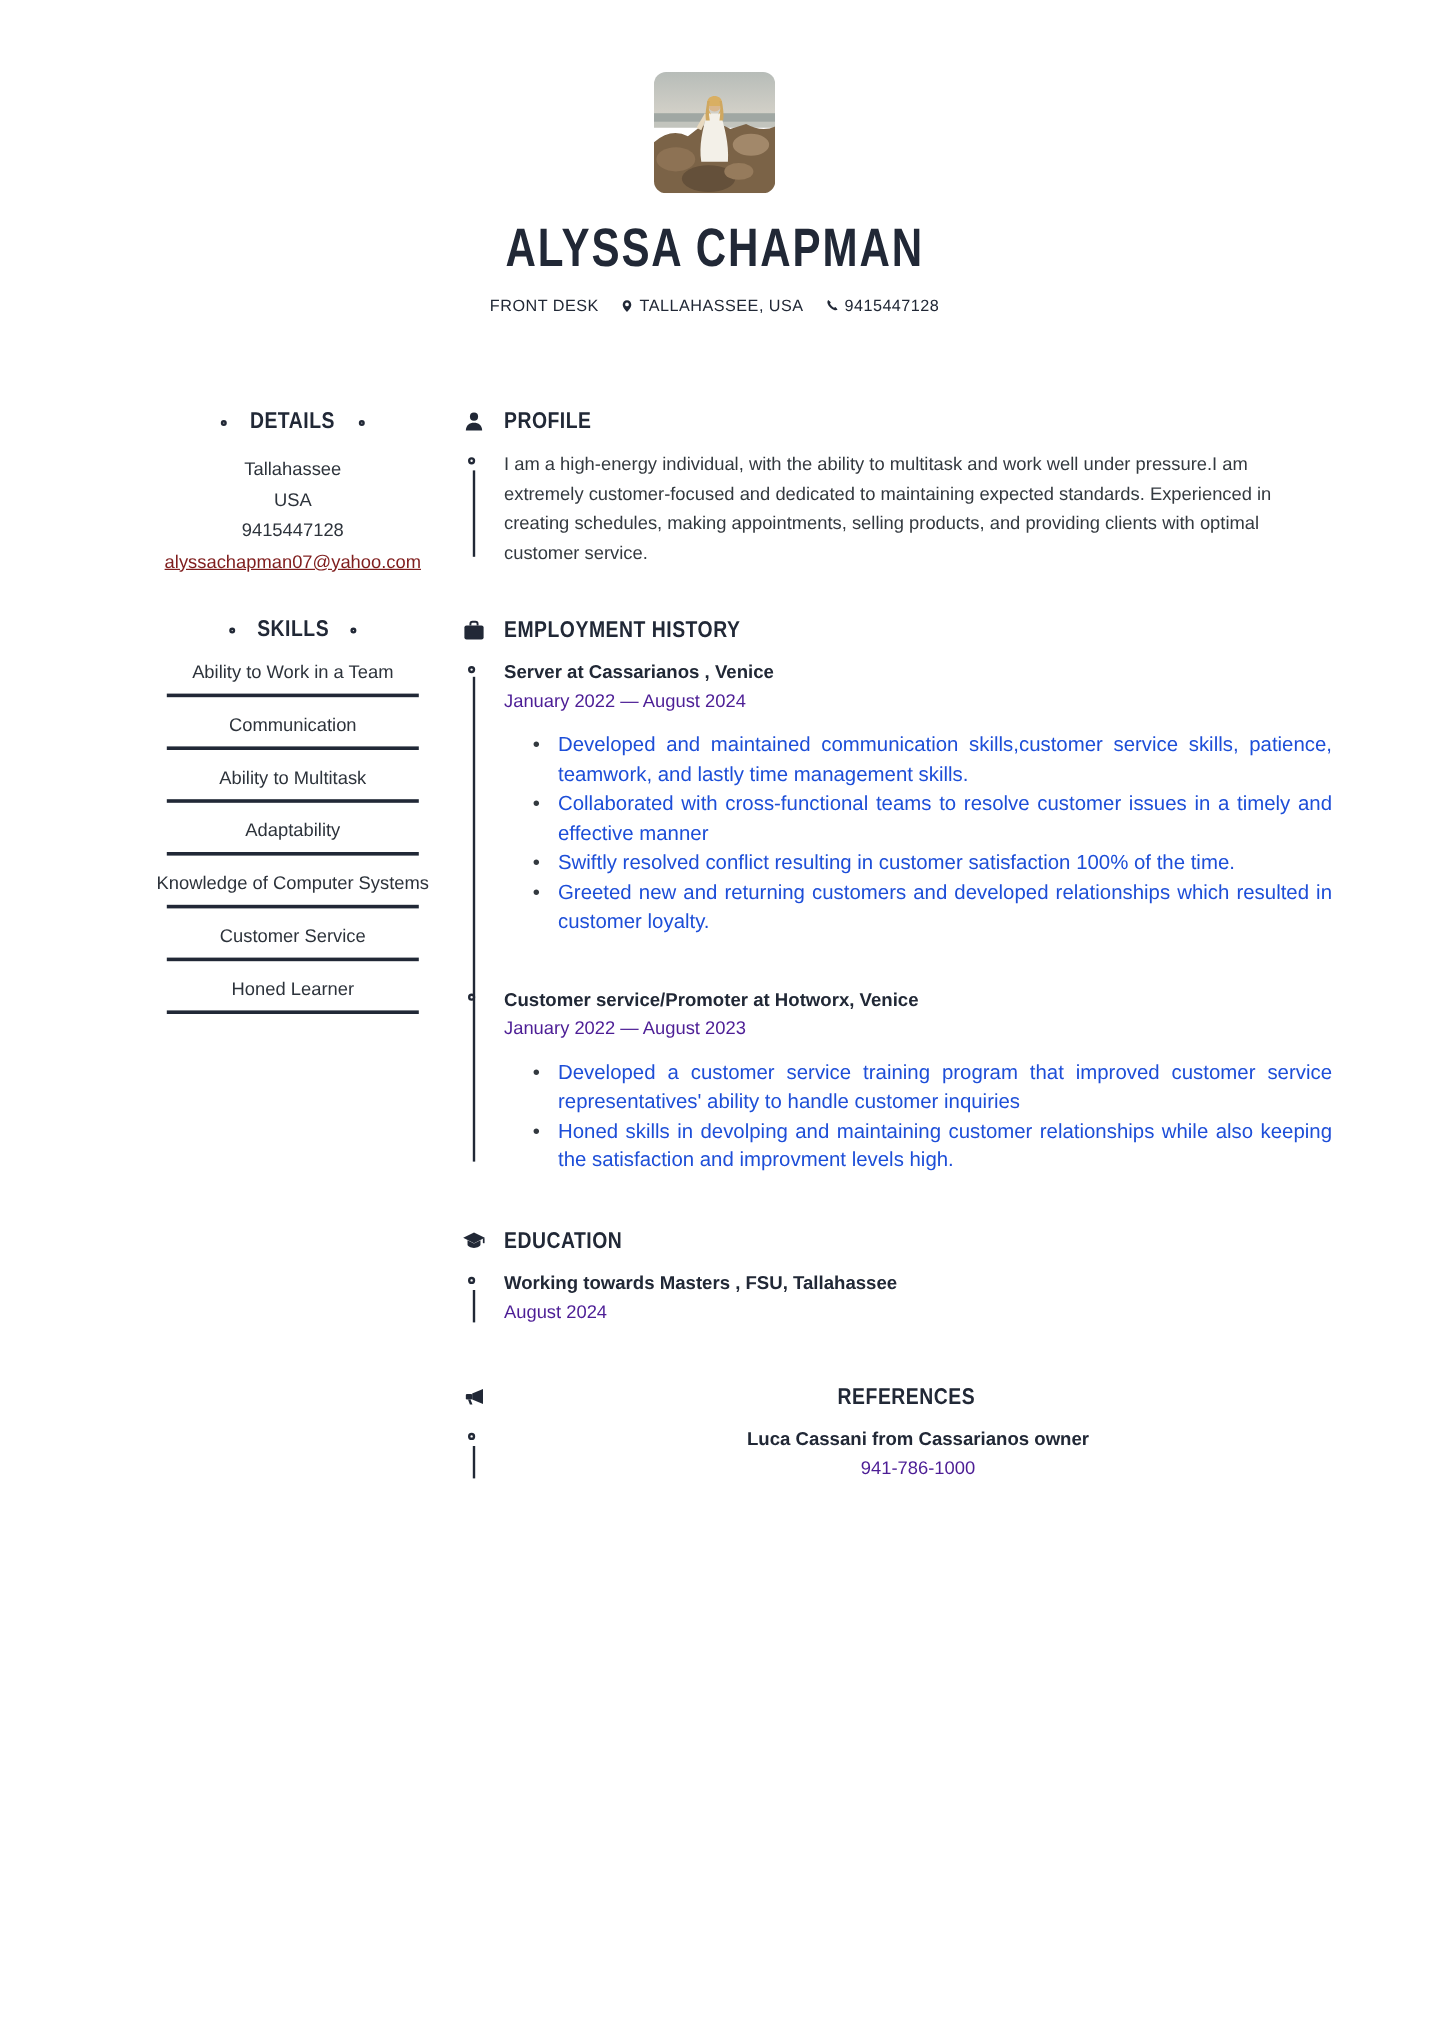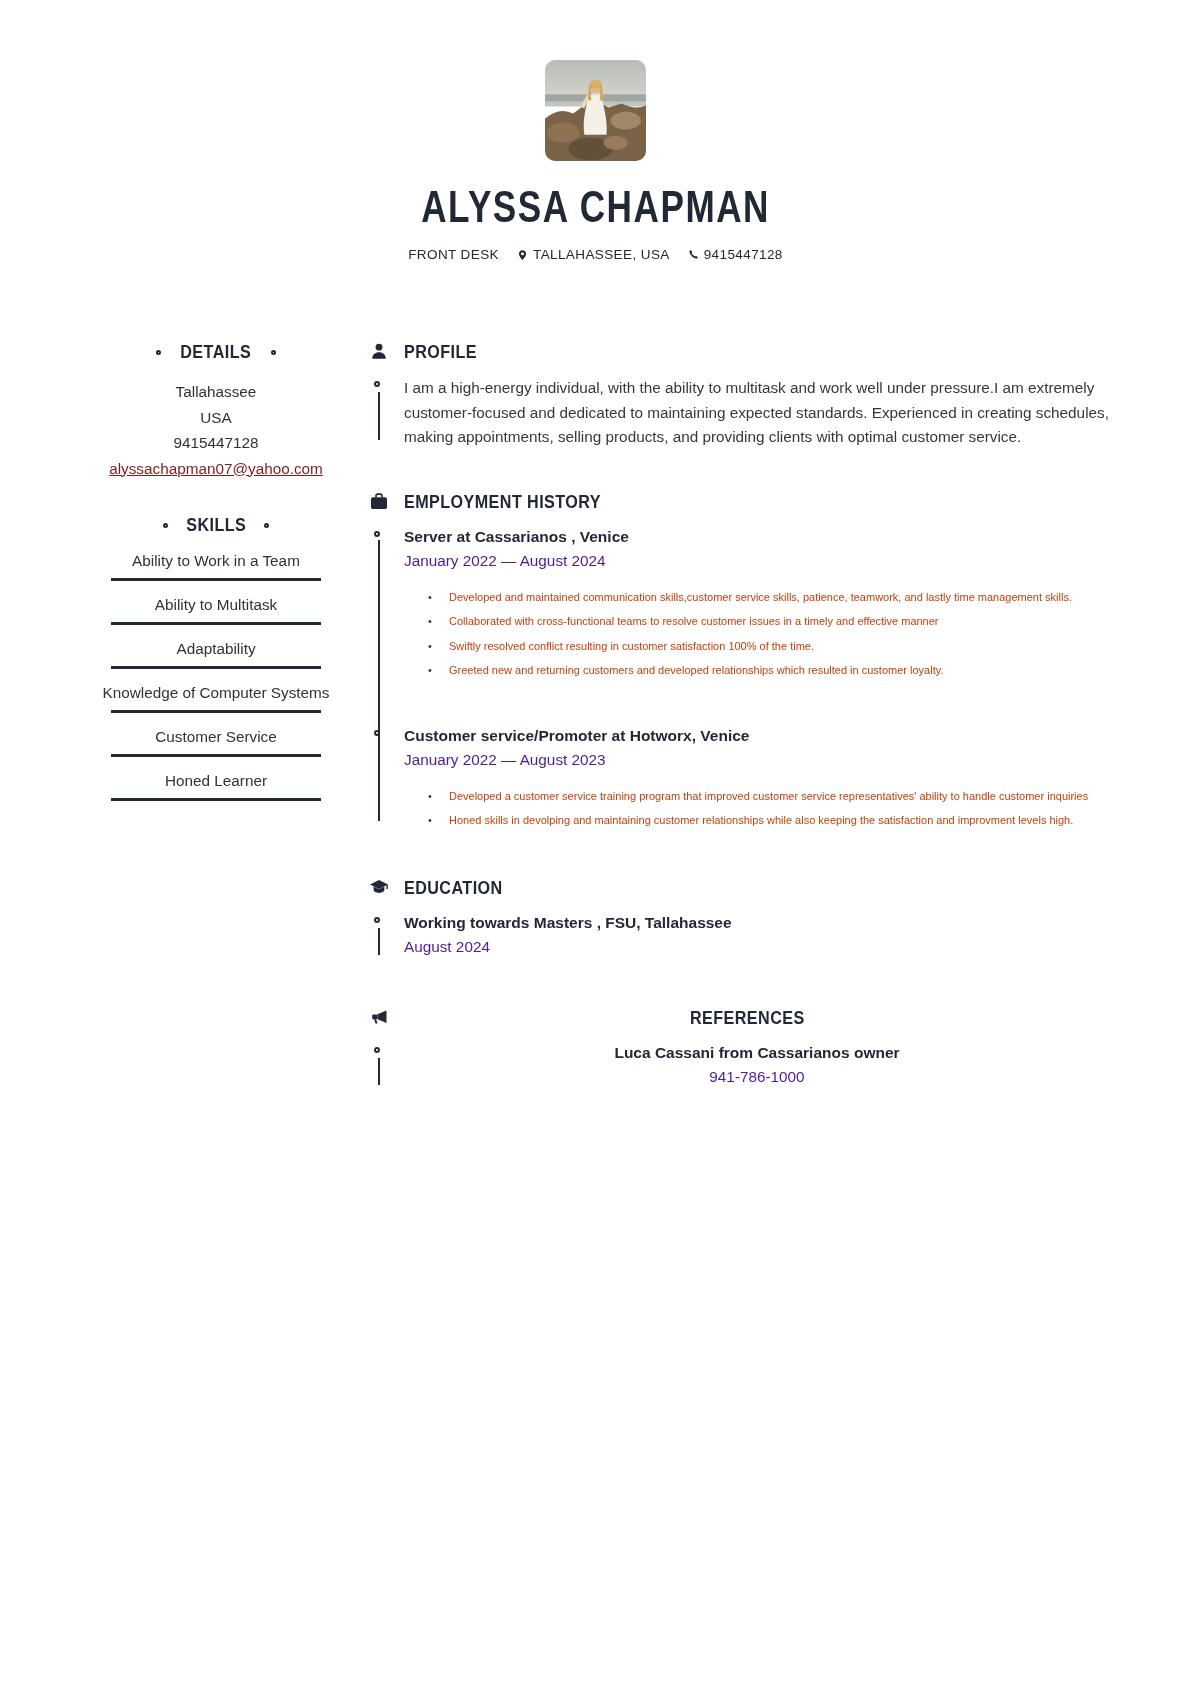--- a/index.html
+++ b/index.html
@@ -23,21 +23,21 @@
   }
   h1.name > span { display: inline-block; transform: scaleX(0.78); transform-origin: center; }
   .subtitle {
     margin-top: 16px; display: flex; justify-content: center; align-items: center;
     gap: 18px; font-size: 13.5px; letter-spacing: 0.4px; color: #212836;
   }
   .sub-item { display: inline-flex; align-items: center; gap: 5px; }
   .sub-item svg { display: block; }
 
   
-  .columns { display: flex; margin-top: 80px; padding: 0 81px 0 80px; gap: 12px; }
+  .columns { display: flex; margin-top: 80px; padding: 0 81px 0 108px; }
   aside.sidebar { width: 272px; flex-shrink: 0; text-align: center; }
   main.maincol { flex: 1; min-width: 0; }
 
   
   .side-heading {
     display: flex; align-items: center; justify-content: center; gap: 13px;
     font-size: 19px; font-weight: 700; letter-spacing: 0.5px; color: #212836;
     line-height: 20px;
   }
   .side-heading .txt { display: inline-block; transform: scaleX(0.85); transform-origin: center; }
@@ -81,22 +81,22 @@
   .jobs::before {
     content: ""; position: absolute; left: -26px; top: 14px; bottom: 12px;
     width: 2px; background: #212836;
   }
   .job { position: relative; margin-bottom: 42px; }
   .job:last-child { margin-bottom: 0; }
   .entry-title { font-size: 15.5px; font-weight: 700; color: #212836; line-height: 22px; }
   .entry-date  { font-size: 15.3px; color: #4c1d95; line-height: 22px; margin-top: 2px; }
   .job ul { margin: 13px 0 0 16px; padding: 0; list-style: none; }
   .job li {
-    position: relative; padding-left: 29px; font-size: 11px; line-height: 24.5px;
-    color: #c2410c; text-align: justify;
+    position: relative; padding-left: 29px; font-size: 17px; line-height: 24.5px;
+    color: #1d4ed8; text-align: justify;
   }
   .job li::before { content: "\2022"; position: absolute; left: 8px; color: #33393f; }
 
   .stub-entry { position: relative; min-height: 48px; }
   .stub-entry::before {
     content: ""; position: absolute; left: -26px; top: 16px; height: 27px;
     width: 2px; background: #212836;
   }
 </style>
 </head>
@@ -165,20 +165,21 @@
       </section>
 
       <section class="skills-sec">
         <div class="side-heading">
           <i class="ring"></i>
           <span class="txt">SKILLS</span>
           <i class="ring"></i>
         </div>
         <div class="skills-list">
           <div class="skill"><span class="skill-label">Ability to Work in a Team</span><span class="skill-bar"></span></div>
+          <div class="skill"><span class="skill-label">Communication</span><span class="skill-bar"></span></div>
           <div class="skill"><span class="skill-label">Ability to Multitask</span><span class="skill-bar"></span></div>
           <div class="skill"><span class="skill-label">Adaptability</span><span class="skill-bar"></span></div>
           <div class="skill"><span class="skill-label">Knowledge of Computer Systems</span><span class="skill-bar"></span></div>
           <div class="skill"><span class="skill-label">Customer Service</span><span class="skill-bar"></span></div>
           <div class="skill"><span class="skill-label">Honed Learner</span><span class="skill-bar"></span></div>
         </div>
       </section>
     </aside>
 
     <main class="maincol">

